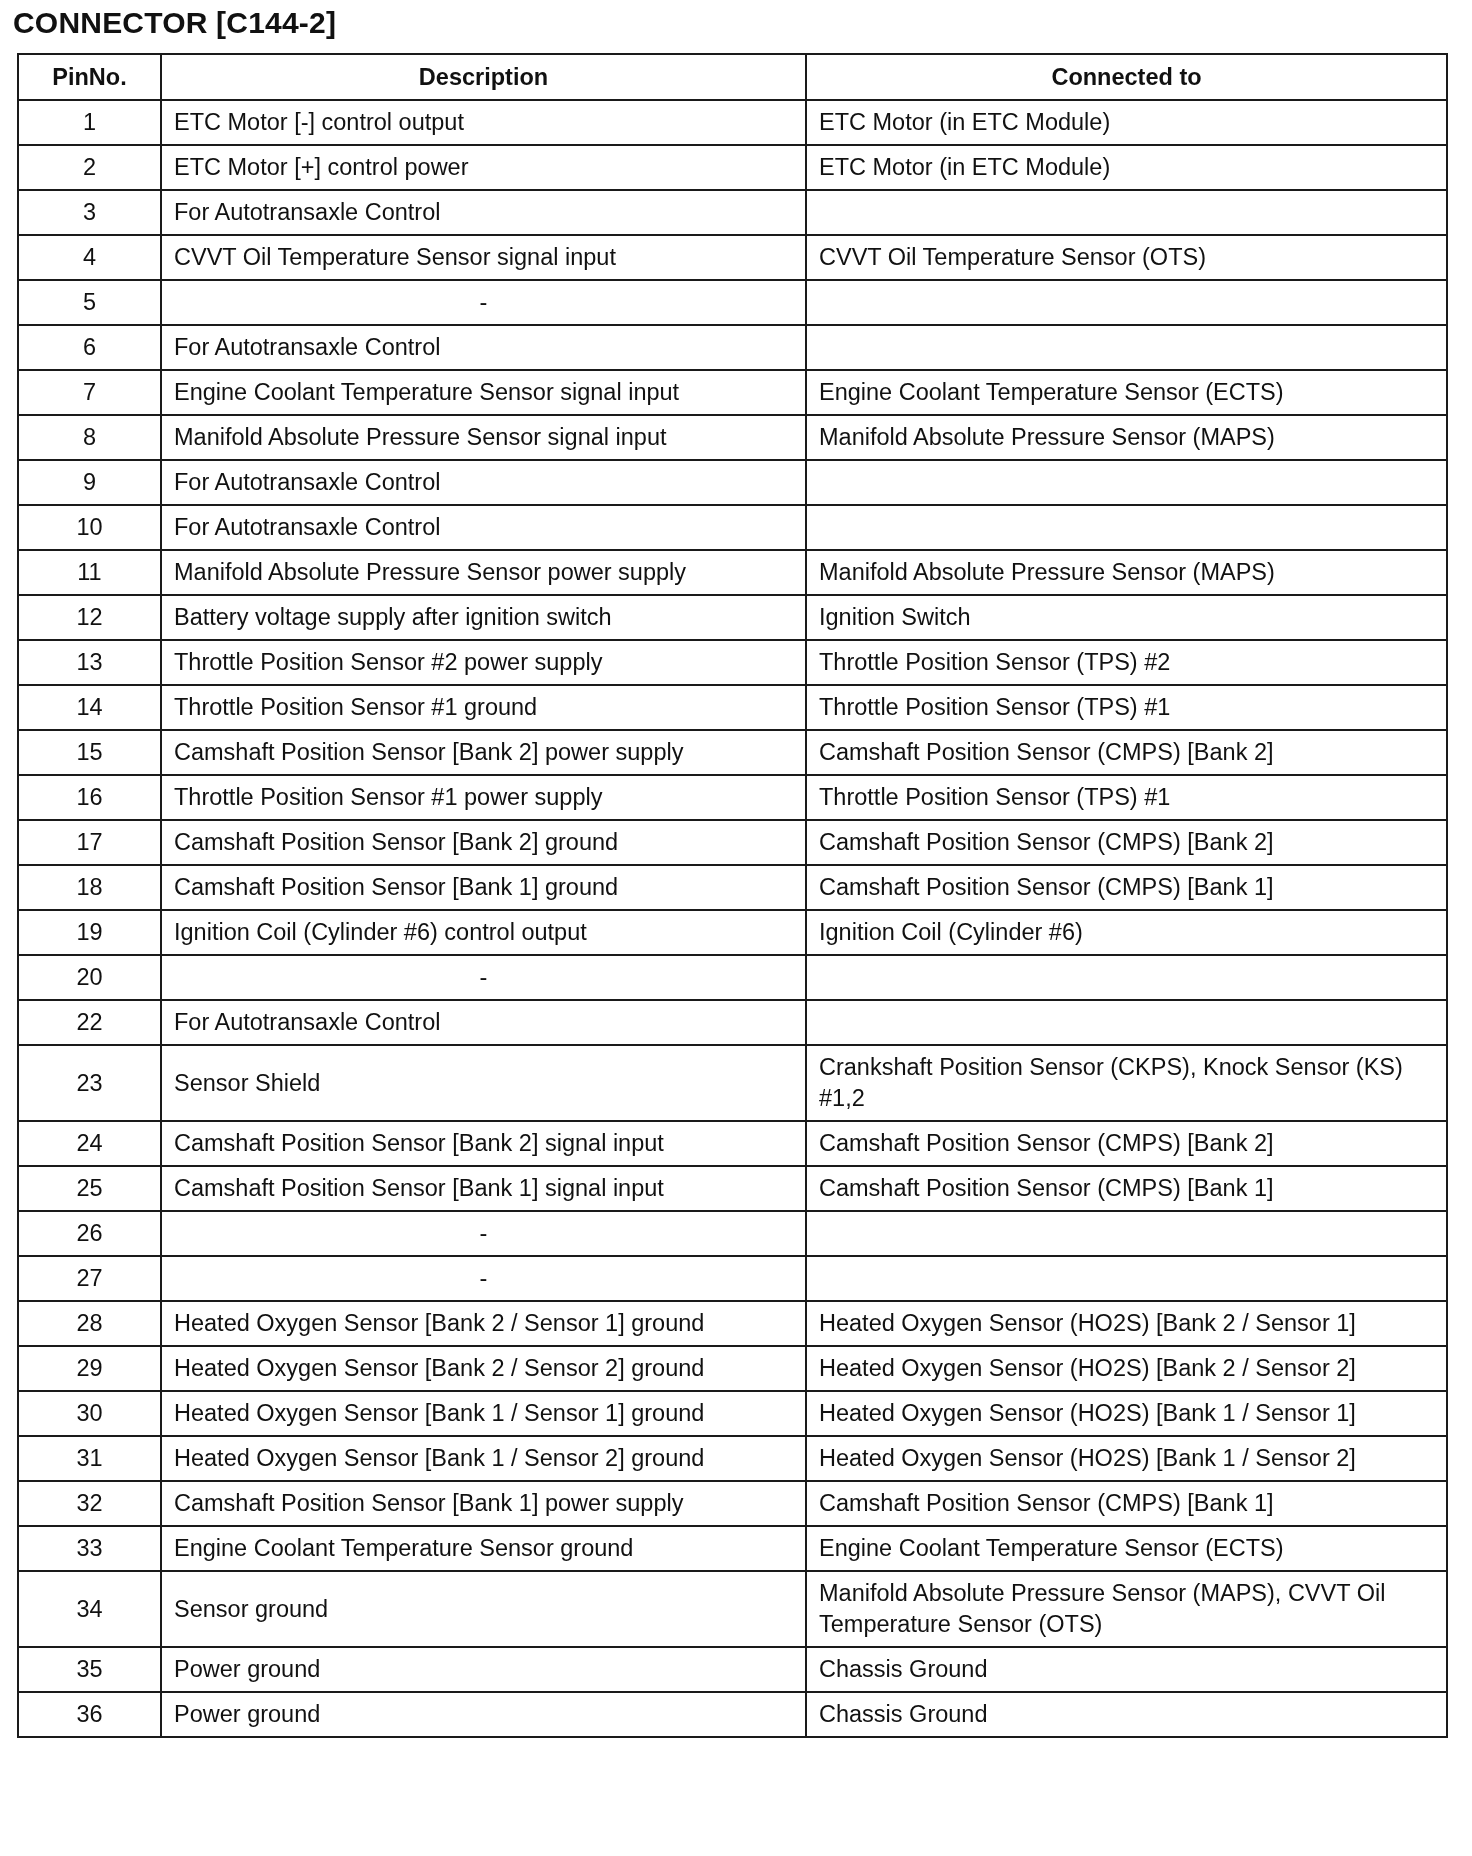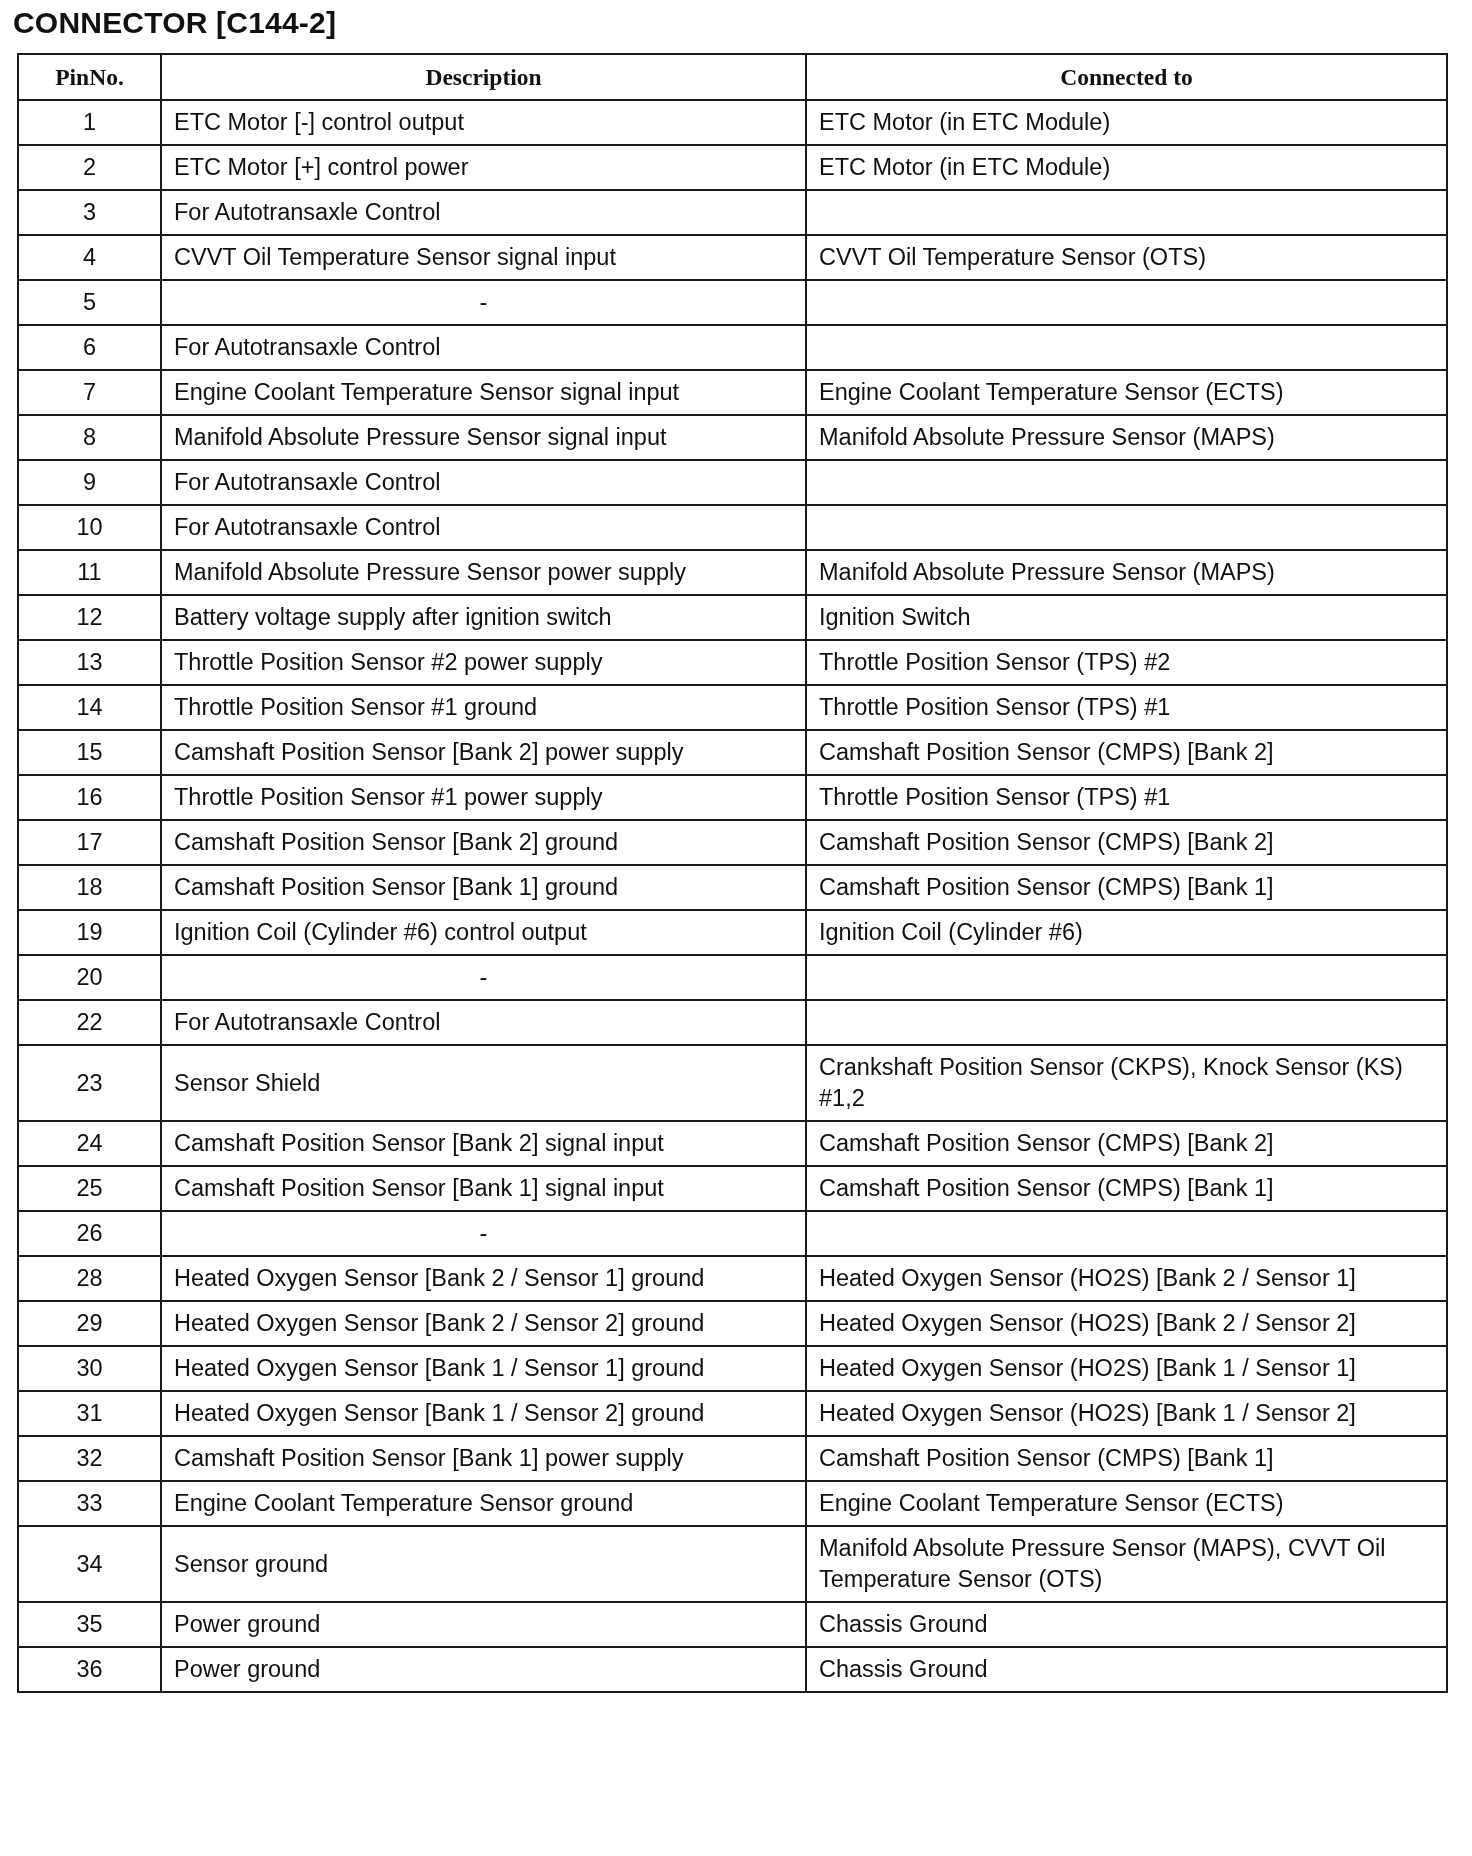--- a/index.html
+++ b/index.html
@@ -15,21 +15,21 @@
     position: absolute; left: 17px; top: 53px;
     width: 1429px; border-collapse: collapse; table-layout: fixed;
   }
   col.c1 { width: 143px; }
   col.c2 { width: 645px; }
   col.c3 { width: 641px; }
   th, td {
     border: 2px solid #1a1a1a; font-size: 23.5px; padding: 0 12px;
     vertical-align: middle; line-height: 31px;
   }
-  th { height: 44px; font-weight: bold; text-align: center; font-family: Liberation Serif, serif; }
+  th { height: 44px; font-weight: bold; text-align: center; }
   td { height: 43px; }
   td.pin { text-align: center; padding: 0; }
   td.dash { text-align: center; }
   tr.tall td { height: 74px; }
 </style>
 </head>
 <body>
 
 <div class="title">CONNECTOR [C144-2]</div>
 
@@ -166,20 +166,25 @@
         <td class="pin">25</td>
         <td>Camshaft Position Sensor [Bank 1] signal input</td>
         <td>Camshaft Position Sensor (CMPS) [Bank 1]</td>
       </tr>
       <tr>
         <td class="pin">26</td>
         <td class="dash">-</td>
         <td></td>
       </tr>
       <tr>
+        <td class="pin">27</td>
+        <td class="dash">-</td>
+        <td></td>
+      </tr>
+      <tr>
         <td class="pin">28</td>
         <td>Heated Oxygen Sensor [Bank 2 / Sensor 1] ground</td>
         <td>Heated Oxygen Sensor (HO2S) [Bank 2 / Sensor 1]</td>
       </tr>
       <tr>
         <td class="pin">29</td>
         <td>Heated Oxygen Sensor [Bank 2 / Sensor 2] ground</td>
         <td>Heated Oxygen Sensor (HO2S) [Bank 2 / Sensor 2]</td>
       </tr>
       <tr>

